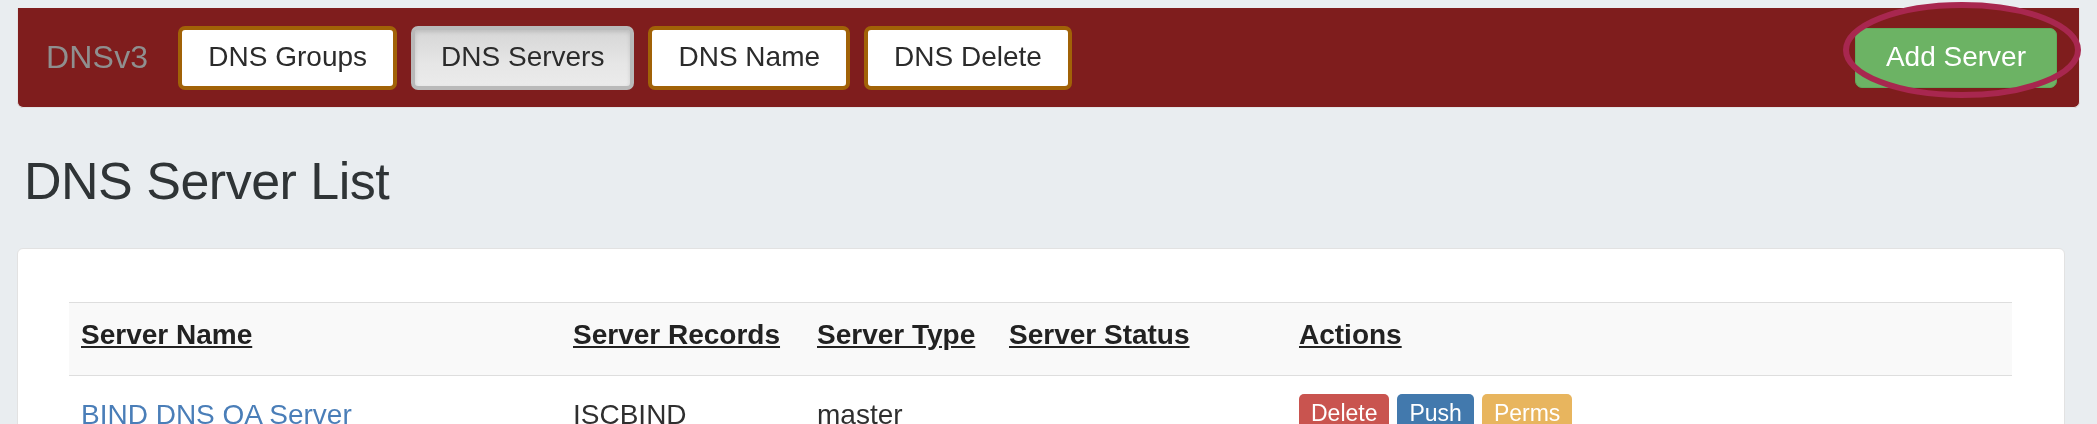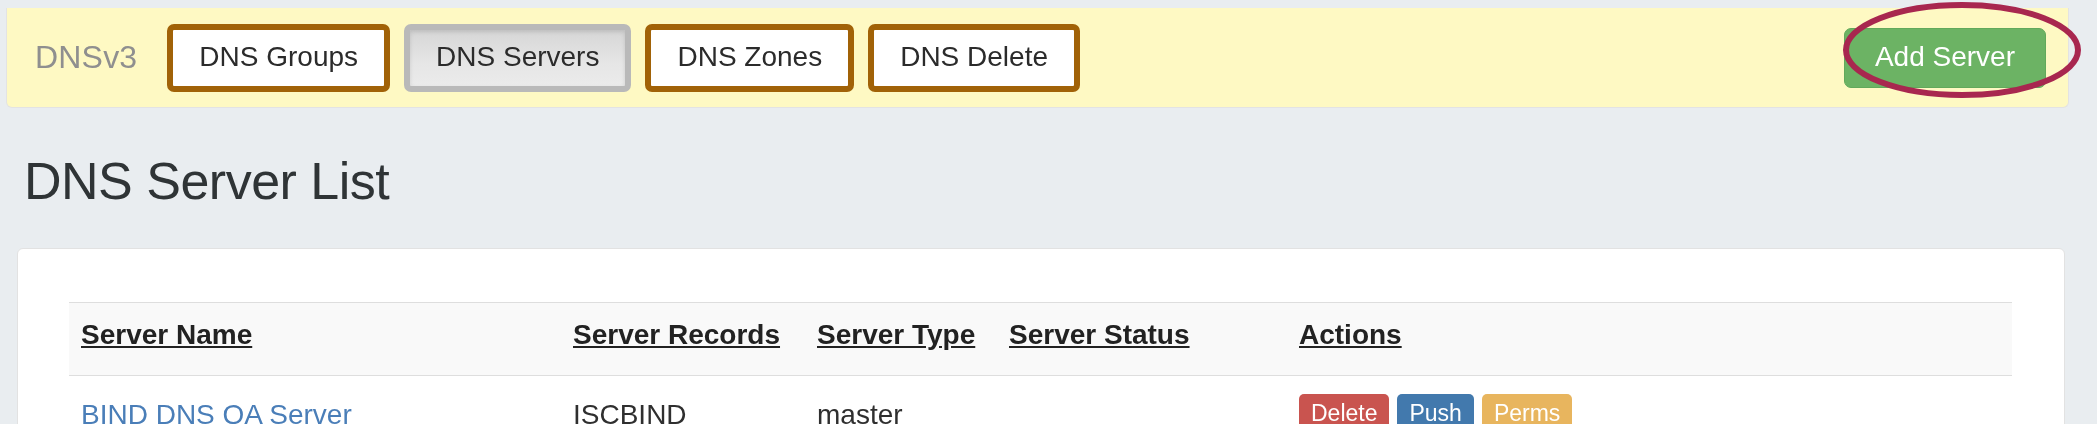--- a/index.html
+++ b/index.html
@@ -11,25 +11,25 @@
     height: 424px;
     background: #e9edf0;
     font-family: "Liberation Sans", sans-serif;
     overflow: hidden;
     position: relative;
   }
 
   
   .navbar {
     position: absolute;
-    left: 6px;
+    left: 17px;
     top: 8px;
     width: 2063px;
     height: 100px;
-    background: #fef9c3;
+    background: #7f1d1d;
     border: 1px solid #e3e3e3;
     border-top: none;
     border-radius: 0 0 6px 6px;
     box-sizing: border-box;
     display: flex;
     align-items: center;
     padding: 0 22px 0 28px;
   }
   .brand {
     font-size: 32px;
@@ -39,21 +39,21 @@
     white-space: nowrap;
     margin-right: 30px;
   }
   .nav-tabs {
     display: flex;
     align-items: center;
     gap: 14px;
   }
   .nav-btn {
     background: #ffffff;
-    border: 6px solid #a16207;
+    border: 4px solid #a16207;
     border-radius: 7px;
     font-size: 28px;
     font-family: "Liberation Sans", sans-serif;
     color: #2b2b2b;
     padding: 13px 26px 15px;
     line-height: 1;
     white-space: nowrap;
     cursor: pointer;
   }
   .nav-btn.active {
@@ -182,21 +182,21 @@
 </style>
 </head>
 <body>
 
 <div class="navbar">
   <div class="brand">DNSv3</div>
 
   <div class="nav-tabs">
     <button class="nav-btn">DNS Groups</button>
     <button class="nav-btn active">DNS Servers</button>
-    <button class="nav-btn">DNS Zones</button>
+    <button class="nav-btn">DNS Name</button>
     <button class="nav-btn">DNS Delete</button>
   </div>
 
   <div class="nav-right">
     <button class="btn-add">Add Server</button>
   </div>
 </div>
 
 <svg class="annot-ellipse" viewBox="0 0 242 96" xmlns="http://www.w3.org/2000/svg">
   <ellipse cx="121" cy="48" rx="116" ry="45" fill="none" stroke="#a8274f" stroke-width="6" stroke-linecap="round"></ellipse>

